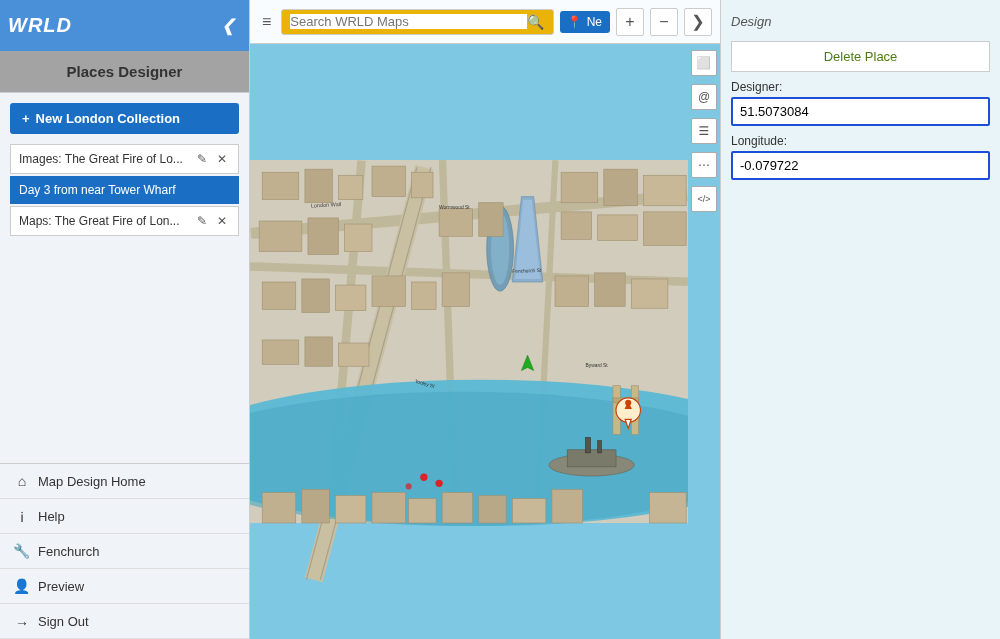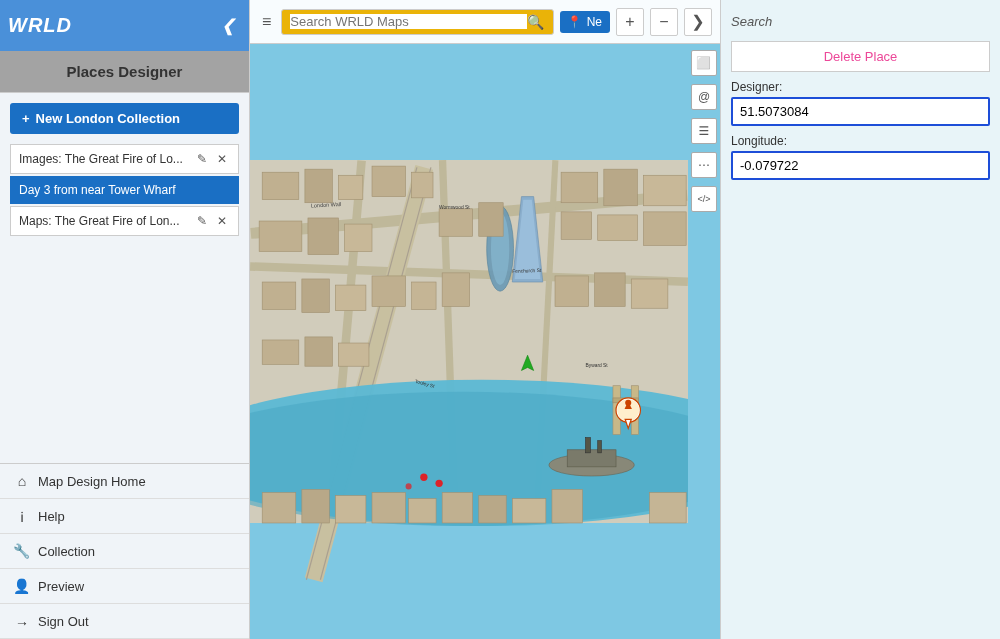--- a/index.html
+++ b/index.html
@@ -287,21 +287,21 @@
       border: 1px solid #1a6fc4;
       padding: 7px;
       cursor: pointer;
       font-size: 13px;
       font-weight: bold;
     }
 
     #delete-btn {
       flex: 1;
       background: white;
-      color: #ec4899;
+      color: #4d7c0f;
       border: 1px solid #ccc;
       padding: 7px;
       cursor: pointer;
       font-size: 13px;
     }
 
     .field-group {
       display: flex;
       flex-direction: column;
       gap: 3px;
@@ -370,21 +370,21 @@
     <div class="nav-item">
       <span class="nav-icon">⌂</span>
       <span>Map Design Home</span>
     </div>
     <div class="nav-item">
       <span class="nav-icon">ℹ</span>
       <span>Help</span>
     </div>
     <div class="nav-item">
       <span class="nav-icon">🔧</span>
-      <span>Collection</span>
+      <span>Fenchurch</span>
     </div>
     <div class="nav-item">
       <span class="nav-icon">👤</span>
       <span>Preview</span>
     </div>
     <div class="nav-item">
       <span class="nav-icon">→</span>
       <span>Sign Out</span>
     </div>
   </div>
@@ -512,21 +512,21 @@
   <div id="map-right-toolbar">
     <div class="map-side-btn">⬜</div>
     <div class="map-side-btn">@</div>
     <div class="map-side-btn">☰</div>
     <div class="map-side-btn">⋯</div>
     <div class="map-side-btn" style="font-size:9px;">&lt;/&gt;</div>
   </div>
 </div>
 
 <div id="right-panel">
-  <div id="saved-badge">Search</div>
+  <div id="saved-badge">Design</div>
 
   <div id="action-buttons">
     <button id="delete-btn">Delete Place</button>
   </div>
 
   <div class="field-group">
     <label class="field-label">Designer:</label>
     <input type="text" class="field-input" value="51.5073084" style="">
   </div>
 

